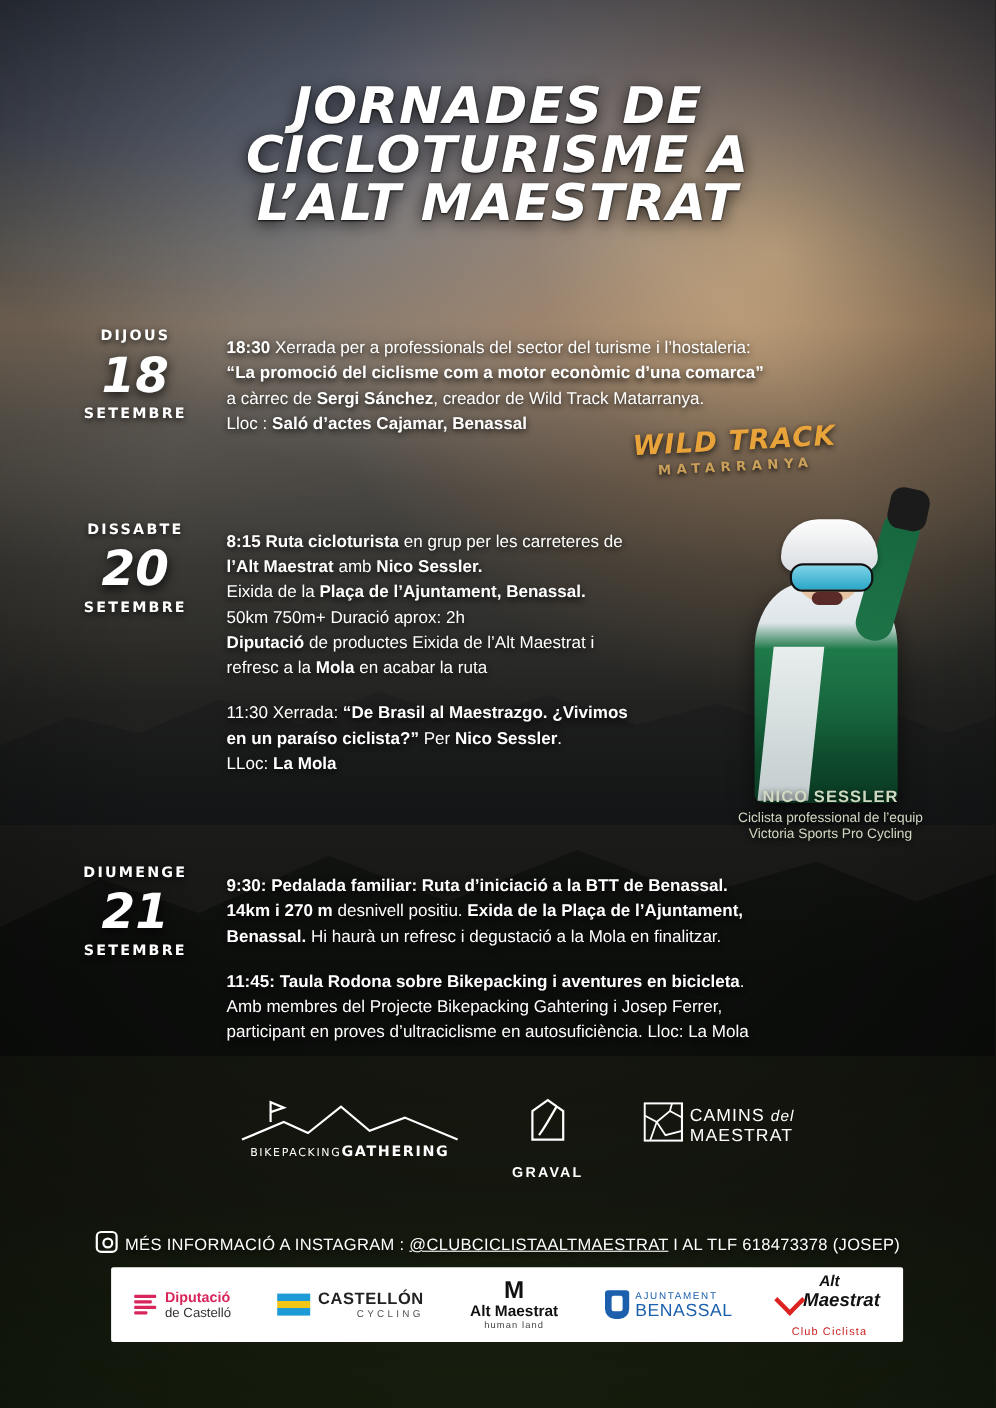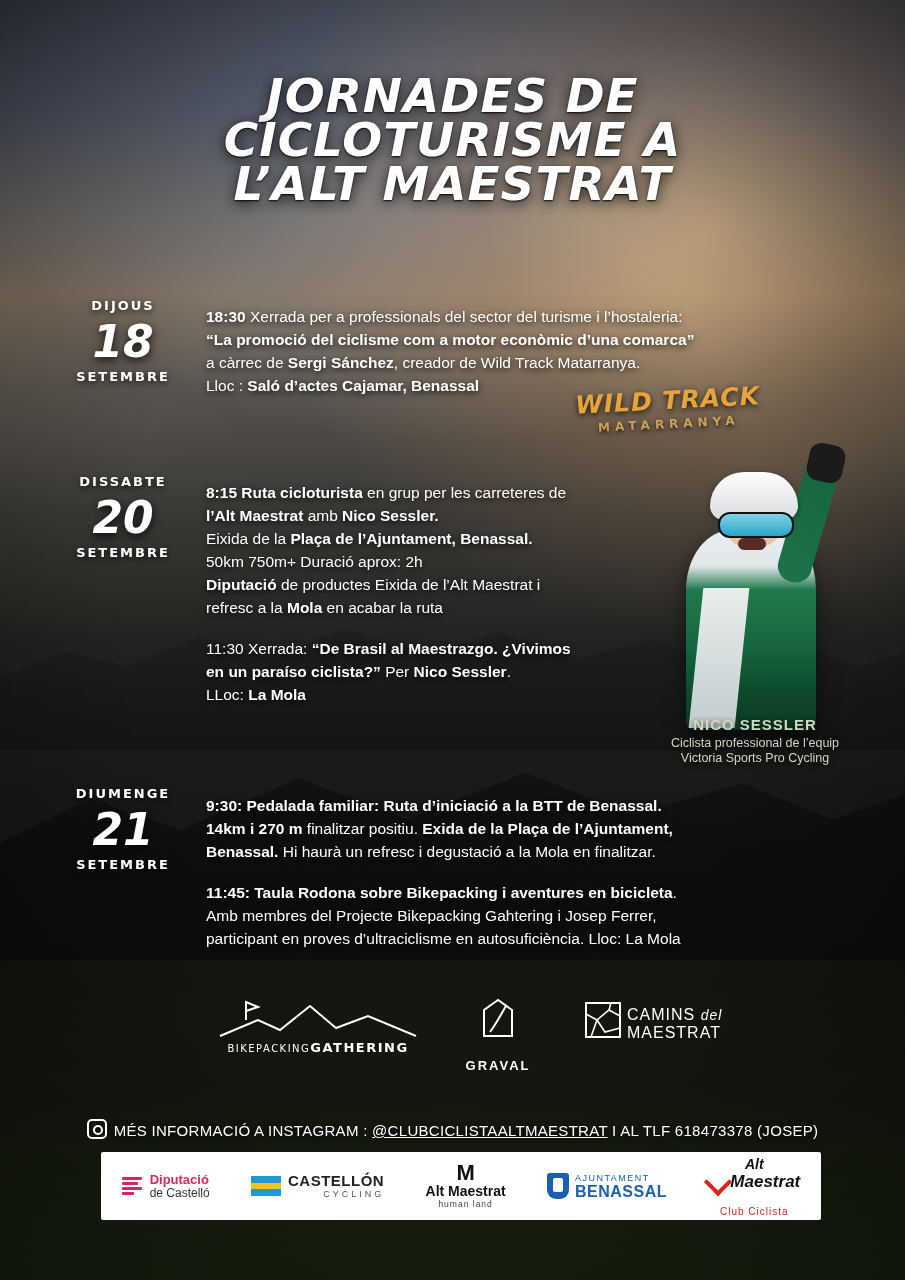--- a/index.html
+++ b/index.html
@@ -104,21 +104,21 @@
   .dip .t2{color:#333;font-size:12px;line-height:13px;}
   .cast .flag{width:30px;height:20px;margin-right:7px;background:linear-gradient(180deg,#1e9ad6 0%,#1e9ad6 33%,#f2c617 33%,#f2c617 66%,#1e9ad6 66%,#1e9ad6 100%);}
   .cast .t1{font-weight:bold;font-size:15px;color:#222;letter-spacing:.5px;line-height:16px;}
   .cast .t2{font-size:9px;color:#555;letter-spacing:3px;text-align:right;}
   .alt .m{font-size:22px;font-weight:bold;color:#111;line-height:20px;}
   .alt .t1{font-weight:bold;font-size:14px;color:#111;}
   .alt .t2{font-size:8.5px;color:#444;letter-spacing:1px;}
   .ajt .shield{width:22px;height:26px;background:#1b5fad;border-radius:3px 3px 9px 9px;margin-right:6px;position:relative;}
   .ajt .shield::after{content:"";position:absolute;left:6px;top:5px;width:10px;height:14px;background:#fff;border-radius:2px;}
   .ajt .t1{font-size:9px;color:#1b5fad;letter-spacing:1.5px;}
-  .ajt .t2{font-size:16px;font-weight:bold;color:#1b5fad;letter-spacing:.5px;line-height:17px;}
+  .ajt .t2{font-size:16px;font-weight:normal;color:#1b5fad;letter-spacing:.5px;line-height:17px;}
   .amc .t1{font-size:14px;font-weight:bold;color:#111;font-style:italic;}
   .amc .t2{font-size:17px;font-weight:bold;color:#111;font-style:italic;line-height:16px;}
   .amc .t3{font-size:10px;color:#c22;letter-spacing:1px;margin-top:14px;}
   .amc .swoosh{width:16px;height:16px;border-bottom:4px solid #d22;border-left:4px solid #d22;transform:rotate(-45deg);margin-right:2px;}
 </style>
 </head>
 <body>
 
 <div class="poster">
   <div class="ridge1"></div>
@@ -187,21 +187,21 @@
 </div>
 
 <div class="daycol" style="left:48px;top:786px;">
   <div class="dow">DIUMENGE</div>
   <div class="dnum">21</div>
   <div class="dmon">SETEMBRE</div>
 </div>
 
 <div class="body" style="left:206px;top:794px;width:620px;">
   <p><b>9:30: Pedalada familiar: Ruta d’iniciació a la BTT de Benassal.</b></p>
-  <p><b>14km i 270 m</b><span> finalitzar positiu. </span><b>Exida de la Plaça de l’Ajuntament,</b></p>
+  <p><b>14km i 270 m</b><span> desnivell positiu. </span><b>Exida de la Plaça de l’Ajuntament,</b></p>
   <p><b>Benassal.</b><span>  Hi haurà un refresc i degustació a la Mola en finalitzar.</span></p>
   <div class="gap"></div>
   <p><b>11:45: Taula Rodona sobre Bikepacking i aventures en bicicleta</b><span>.</span></p>
   <p>Amb membres del Projecte Bikepacking Gahtering i Josep Ferrer,</p>
   <p>participant en proves d’ultraciclisme en autosuficiència. Lloc: La Mola</p>
 </div>
 
 <div class="midlogos">
   <div class="bpg">
     <svg width="200" height="40" viewBox="0 0 200 40">

